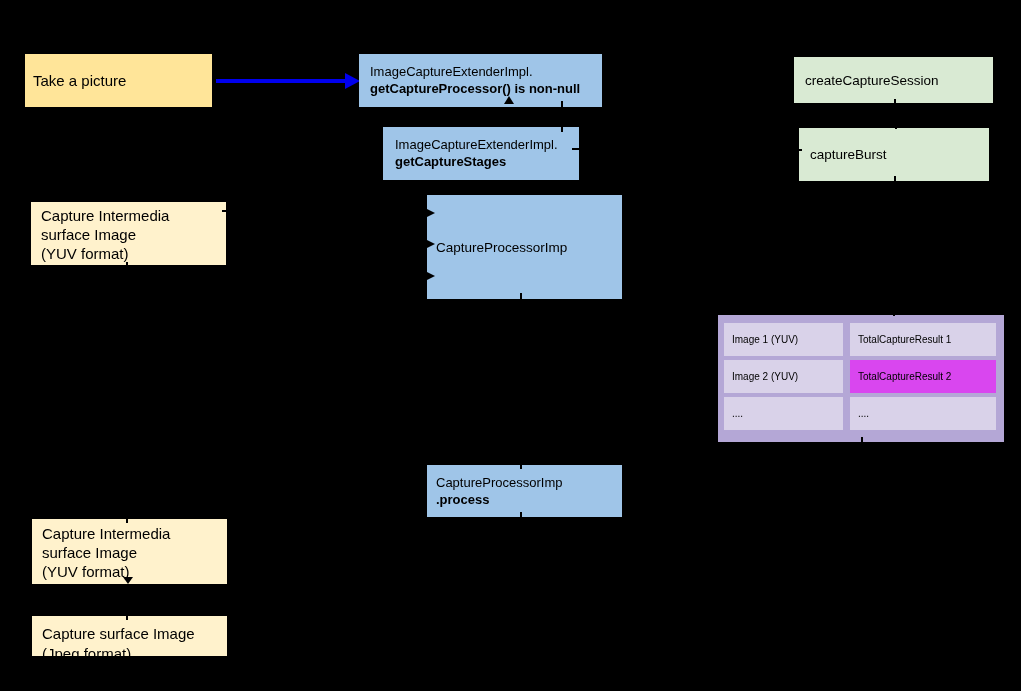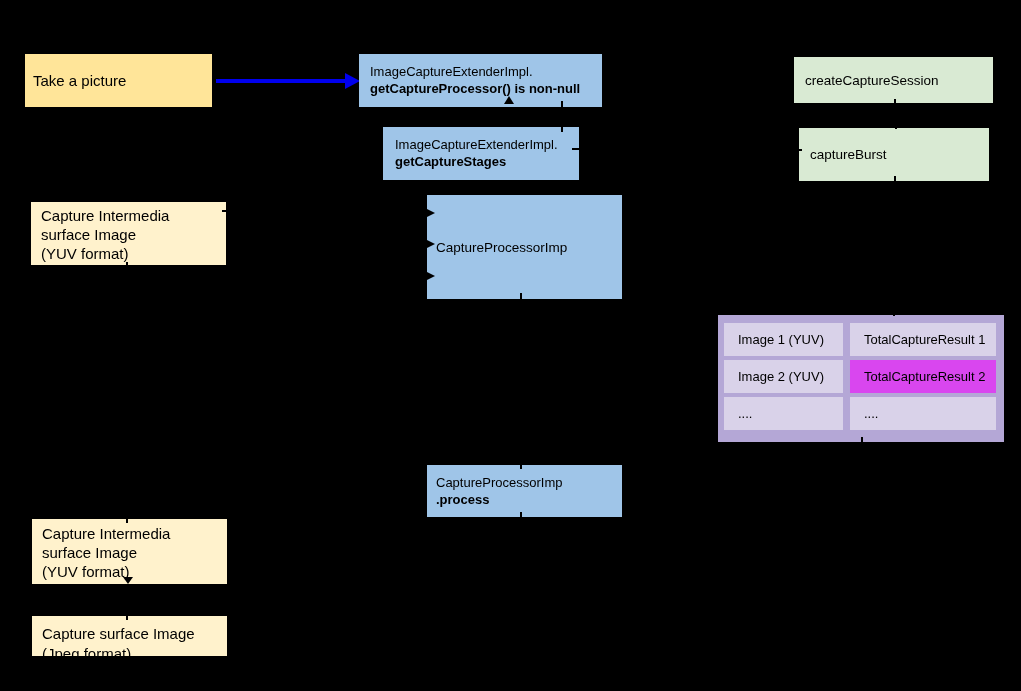--- a/index.html
+++ b/index.html
@@ -21,21 +21,21 @@
   .ah-up { position:absolute; width:0; height:0;
     border-left:5px solid transparent; border-right:5px solid transparent;
     border-bottom:8px solid #000; }
   .ah-down { position:absolute; width:0; height:0;
     border-left:5px solid transparent; border-right:5px solid transparent;
     border-top:7px solid #000; }
   .nub { position:absolute; background:#000; }
   .rtable { position:absolute; box-sizing:border-box; display:grid;
     grid-template-columns:119px 146px; grid-auto-rows:33px;
     column-gap:7px; row-gap:4px; padding:8px 7px 12px 6px; }
-  .cell { display:flex; align-items:center; padding-left:14px; font-size:13px; }
+  .cell { display:flex; align-items:center; padding-left:8px; font-size:10px; }
 </style>
 </head>
 <body style="background-color: rgb(0, 0, 0);">
 
 <div id="canvas">
 
   <div class="node vcenter" style="left: 25px; top: 54px; width: 187px; height: 53px; padding-left: 8px; font-size: 15px; background-color: rgb(255, 229, 153);">
     <span class="ln">Take a picture</span>
   </div>
 

